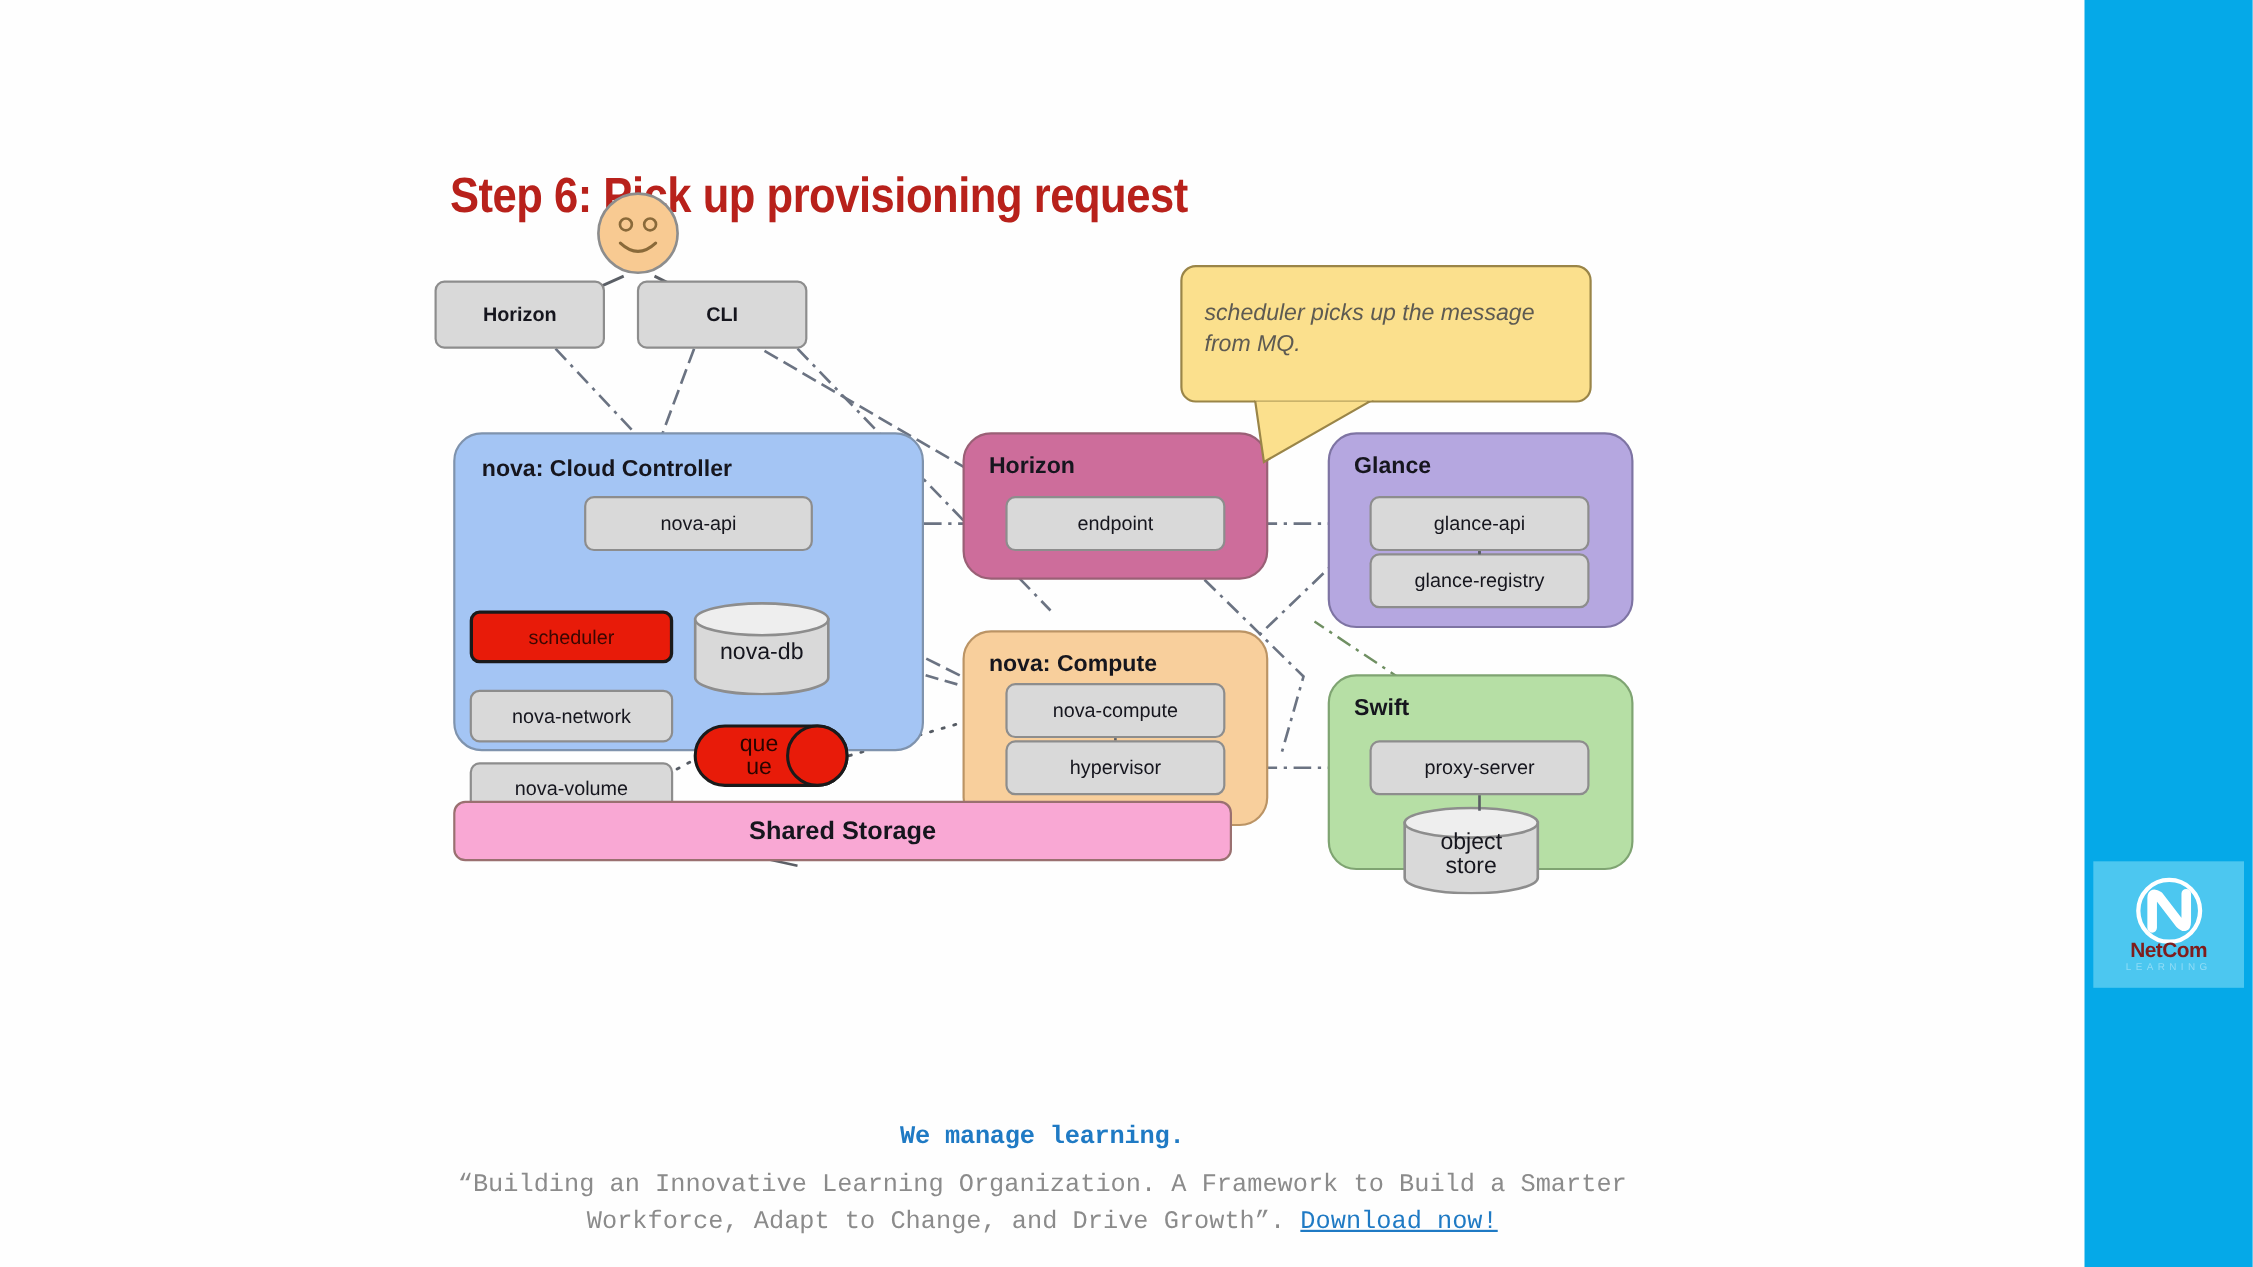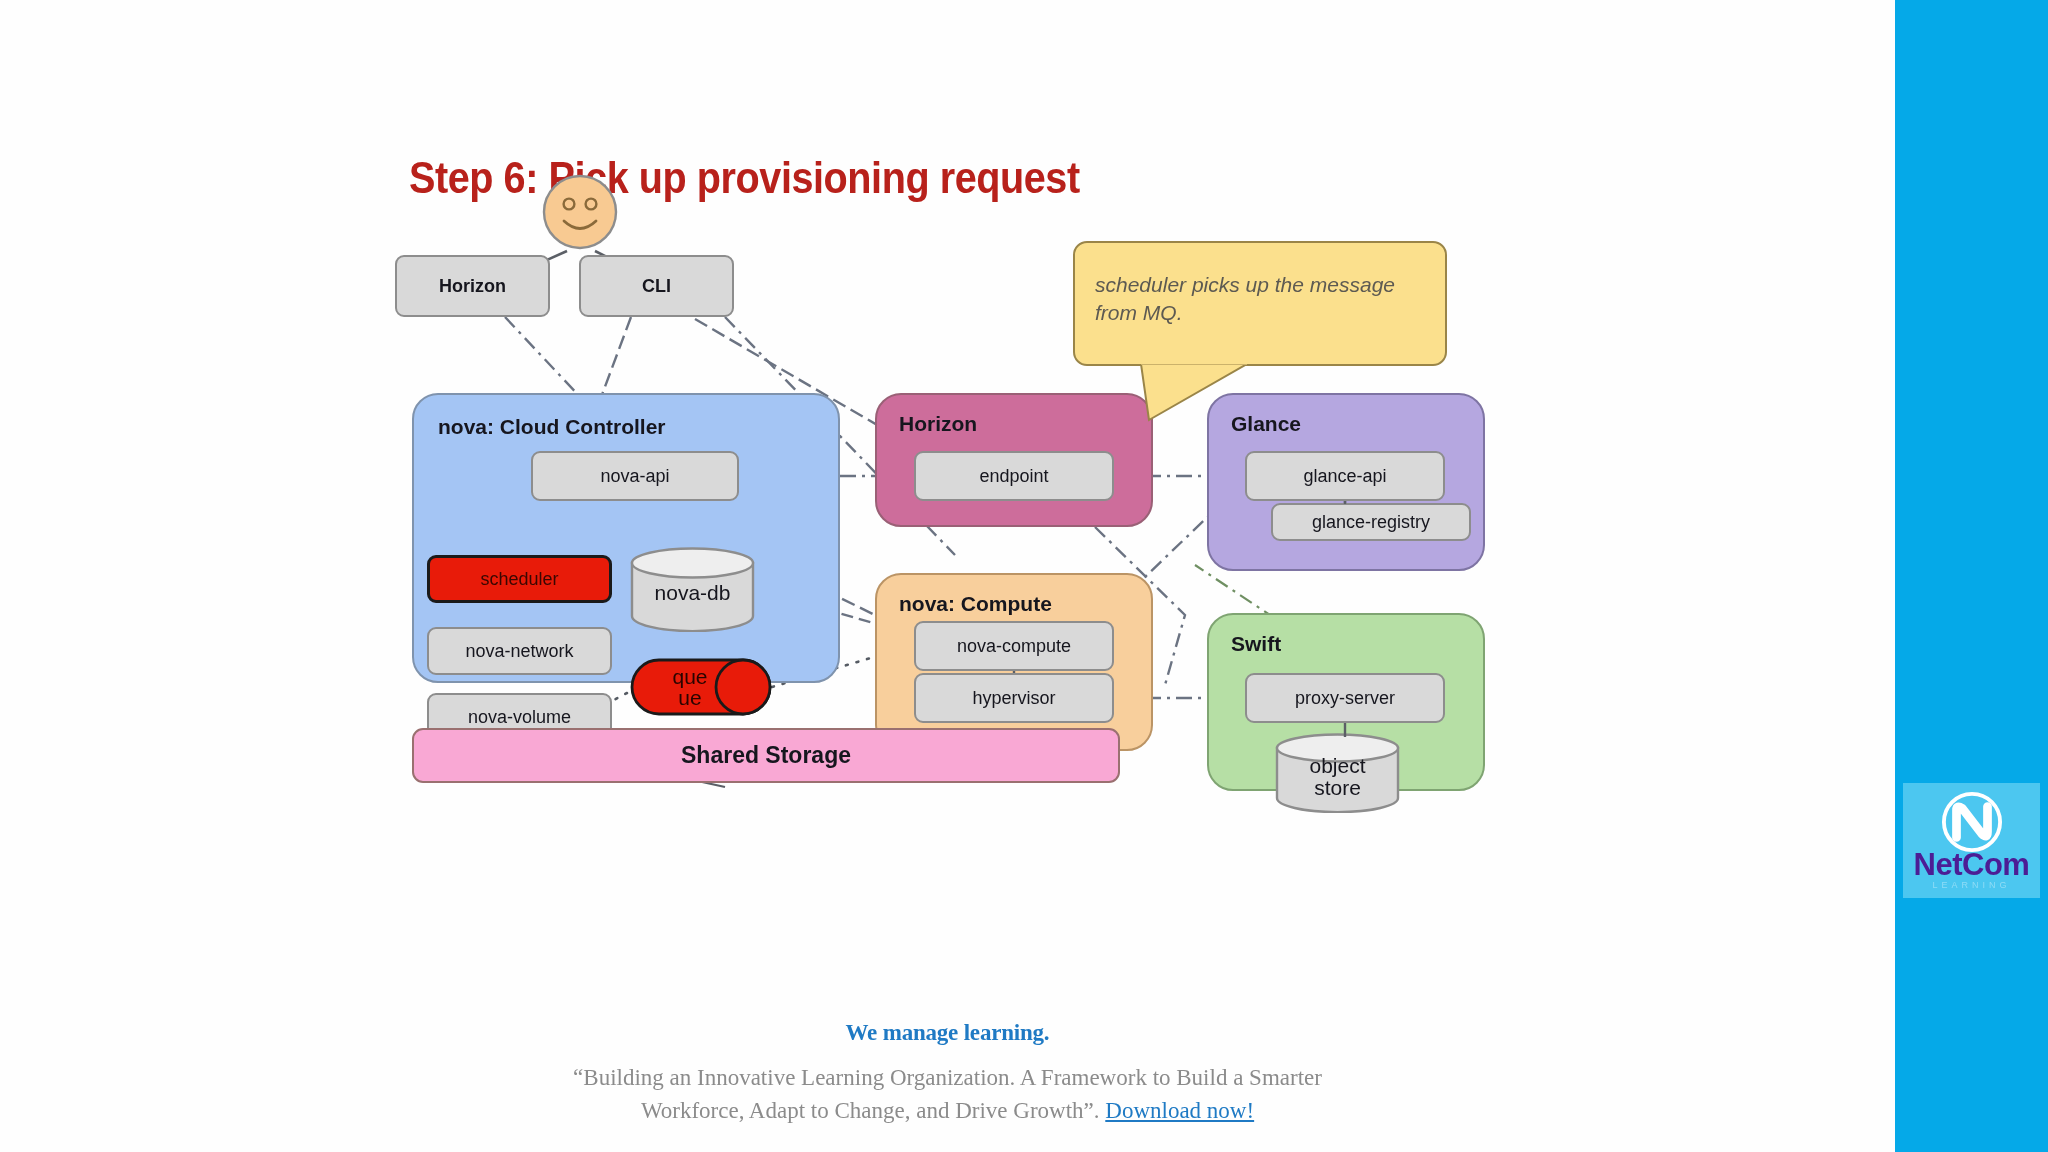--- a/index.html
+++ b/index.html
@@ -42,22 +42,22 @@
     display: flex;
     flex-direction: column;
     align-items: center;
     justify-content: center;
   }
   #brand-mark {
     width: 62px; height: 62px;
     display: block;
   }
   #brand-name {
-    color: #4c1d95;
-    font-size: 31px;
+    color: #7f1d1d;
+    font-size: 19px;
     font-weight: bold;
     letter-spacing: -0.5px;
     line-height: 1;
     margin-top: -4px;
   }
   #brand-sub {
     color: #8fdcf6;
     font-size: 9px;
     letter-spacing: 4px;
     line-height: 1;
@@ -141,21 +141,21 @@
 
   
   #n-nova-api     { left: 136px; top: 236px; width: 208px; height: 50px; }
   #n-scheduler    { left: 32px;  top: 340px; width: 185px; height: 48px; }
   #n-nova-network { left: 32px;  top: 412px; width: 185px; height: 48px; }
   #n-nova-volume  { left: 32px;  top: 478px; width: 185px; height: 48px; }
 
   
   #n-endpoint        { left: 519px; top: 236px; width: 200px; height: 50px; }
   #n-glance-api      { left: 850px; top: 236px; width: 200px; height: 50px; }
-  #n-glance-registry { left: 850px; top: 288px; width: 200px; height: 38px; margin-left: 26px; }
+  #n-glance-registry { left: 850px; top: 288px; width: 200px; height: 50px; }
   #n-nova-compute    { left: 519px; top: 406px; width: 200px; height: 50px; }
   #n-hypervisor      { left: 519px; top: 458px; width: 200px; height: 50px; }
   #n-proxy-server    { left: 850px; top: 458px; width: 200px; height: 50px; }
 
   
   #n-shared-storage {
     left: 17px; top: 513px; width: 708px; height: 55px;
     background: #f9a8d4;
     border: 2px solid #9a7070;
     border-radius: 11px;
@@ -232,21 +232,21 @@
     line-height: 1.32;
   }
 
   
   #footer {
     position: absolute;
     left: 0;
     top: 1020px;
     width: 1895px;
     text-align: center;
-    font-family: Liberation Serif, serif;
+    font-family: Liberation Mono, monospace;
   }
   #footer-head {
     font-size: 23px;
     font-weight: bold;
     color: #1f7ac4;
     letter-spacing: -0.2px;
   }
   #footer-body {
     font-size: 23px;
     color: #8b8b8b;

